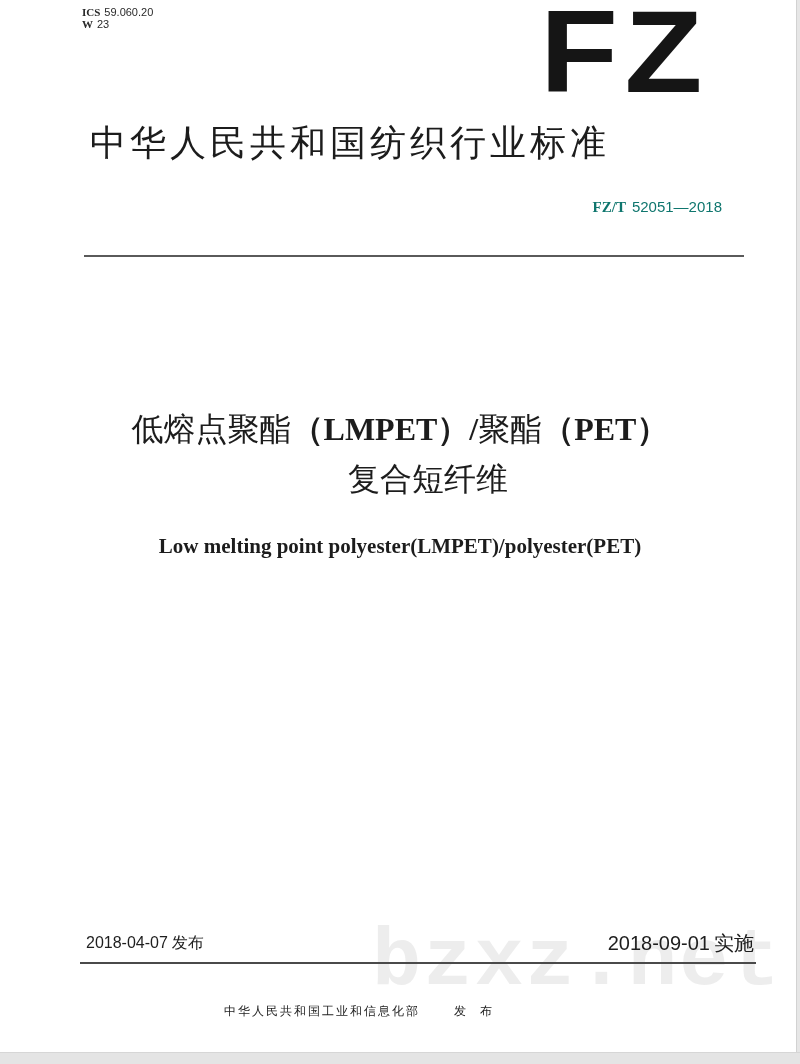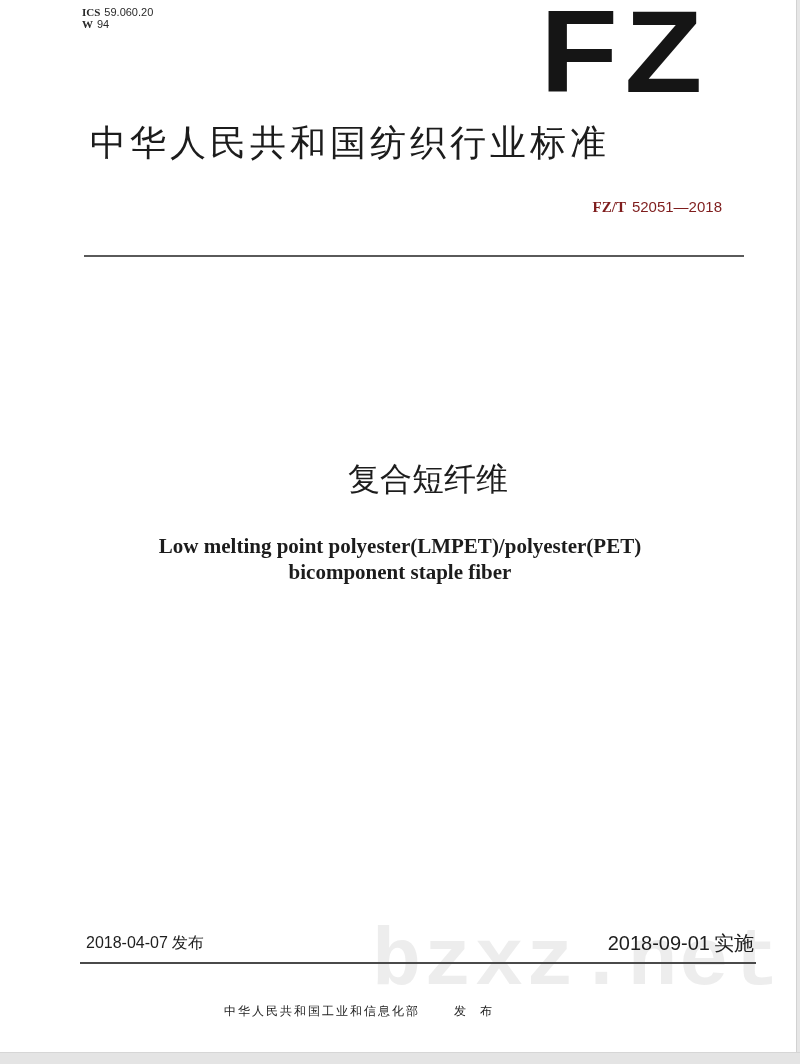--- a/index.html
+++ b/index.html
@@ -70,21 +70,21 @@
       line-height: 50px;
       letter-spacing: 4px;
       color: #1c1c1c;
       white-space: nowrap;
     }
     .std-number {
       position: absolute;
       right: 74px; top: 197px;
       font-size: 15px;
       line-height: 20px;
-      color: #7f1d1d;
+      color: #0f766e;
       white-space: nowrap;
     }
     .std-number .prefix {
       font-family: "Liberation Serif", serif;
       font-weight: bold;
       margin-right: 6px;
     }
     .std-number .num {
       font-family: "Liberation Sans", sans-serif;
     }
@@ -184,38 +184,38 @@
 </head>
 <body>
 
 <div class="page">
 
   <div class="ics">
     <div>
       <span class="code-label">ICS</span><span>59.060.20</span>
     </div>
     <div>
-      <span class="code-label">W</span><span>94</span>
+      <span class="code-label">W</span><span>23</span>
     </div>
   </div>
 
   <div class="fz-logo">FZ</div>
 
   <div class="industry-title">中华人民共和国纺织行业标准</div>
 
   <div class="std-number">
     <span class="prefix">FZ/T</span><span class="num">52051—2018</span>
   </div>
 
   <div class="rule-top"></div>
 
+  <div class="cn-title line1"><span>低熔点聚酯</span><span class="latin">（LMPET）</span><span class="latin">/</span><span>聚酯</span><span class="latin">（PET）</span></div>
   <div class="cn-title line2">复合短纤维</div>
 
   <div class="en-title line1">Low melting point polyester(LMPET)/polyester(PET)</div>
-  <div class="en-title line2">bicomponent staple fiber</div>
 
   <div class="watermark">bzxz.net</div>
 
   <div class="date-issue">
     <span>2018-04-07</span><span class="suffix">发布</span>
   </div>
   <div class="date-impl">
     <span>2018-09-01</span><span class="suffix">实施</span>
   </div>
 

